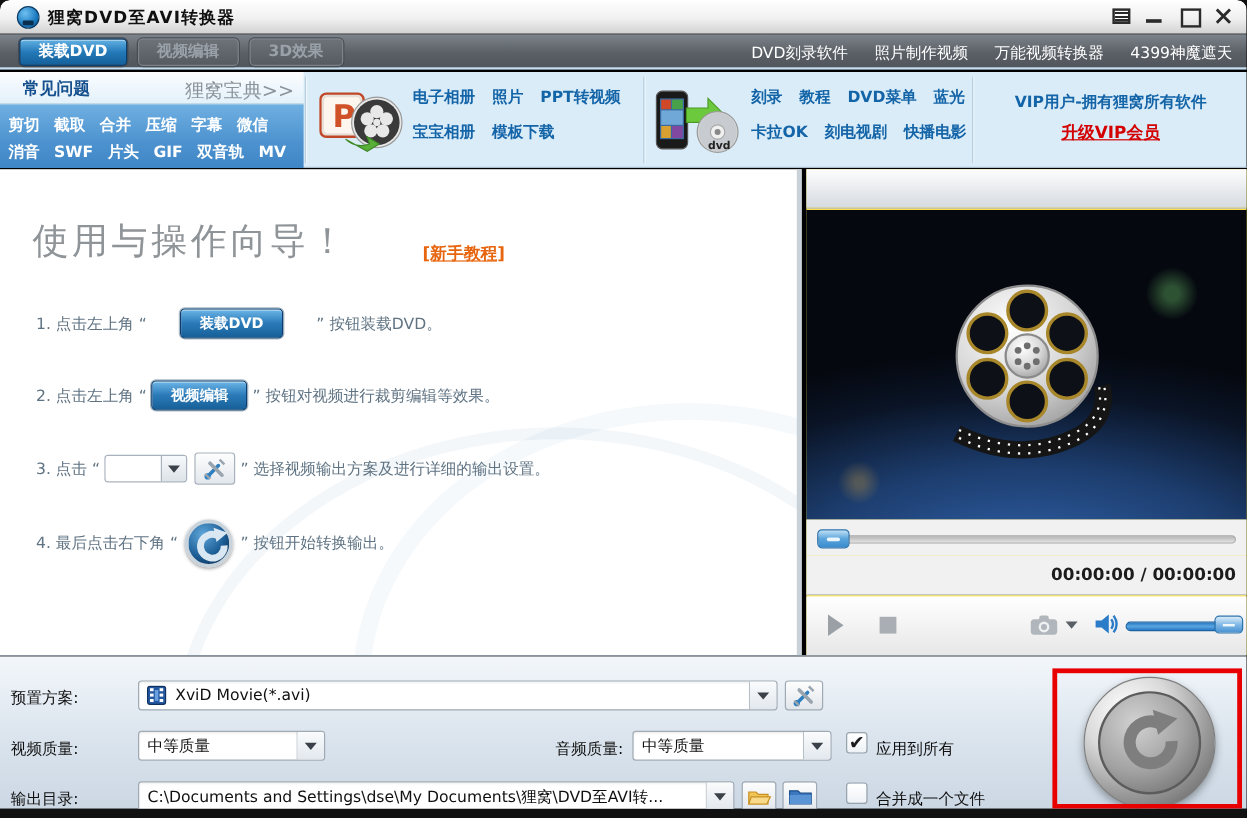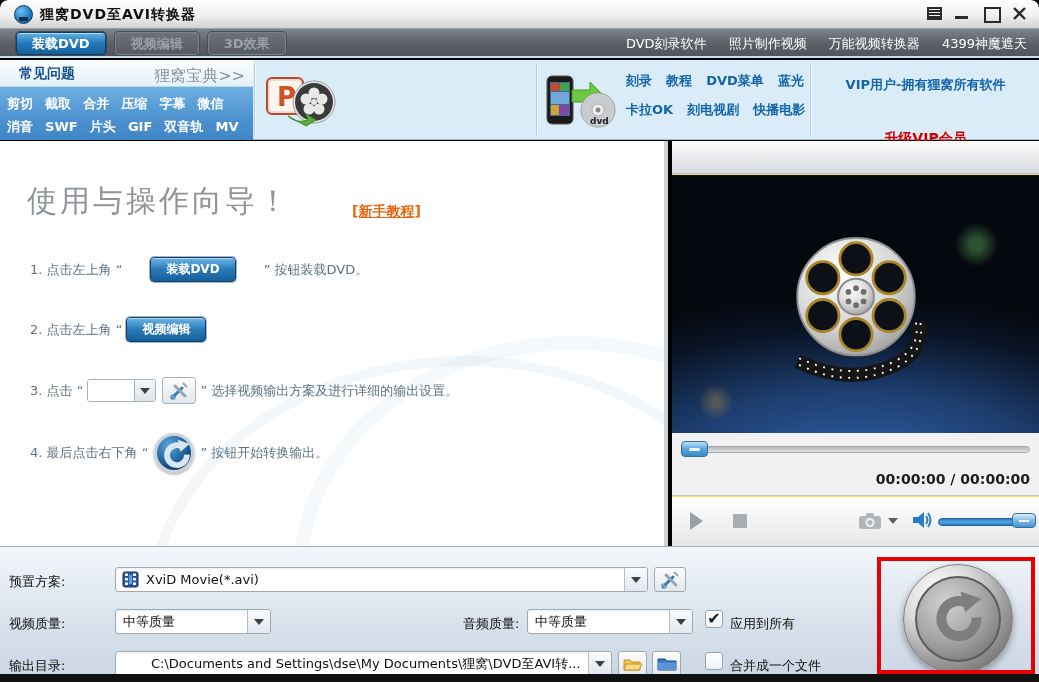--- a/index.html
+++ b/index.html
@@ -49,21 +49,21 @@
     background:linear-gradient(#6fb0e2,#4d92cf 60%,#3f86c6); }
   .faq-line { position:absolute; left:7px; white-space:nowrap; }
   .faq-line span { color:#ffffff; font-size:13px; font-weight:bold; margin-right:7px; cursor:pointer; }
   .adlinks span { color:#1464a8; font-size:13px; font-weight:bold; margin-right:9px; cursor:pointer; }
   .ad1 { position:absolute; left:256px; top:0; width:278px; height:80px; }
   .ad2 { position:absolute; left:538px; top:0; width:270px; height:80px; }
   .ad3 { position:absolute; left:812px; top:0; width:227px; height:80px; }
   .vip-text { position:absolute; left:0; top:16px; width:227px; text-align:center;
     color:#1464a8; font-size:13px; font-weight:bold; }
   .vip-link { position:absolute; left:0; top:42px; width:227px; text-align:center;
-    color:#d40000; font-size:14px; font-weight:bold; text-decoration:underline; cursor:pointer;margin-top:28px; }
+    color:#d40000; font-size:14px; font-weight:bold; text-decoration:underline; cursor:pointer; }
 
   
   .guide { position:absolute; left:0; top:141px; width:668px; height:405px; background:#ffffff; overflow:hidden;
     border-right:4px solid #c9d1d9; }
   .swirl1 { position:absolute; right:-190px; bottom:-260px; width:560px; height:470px; border-radius:50%;
     border:14px solid rgba(120,165,205,.07); }
   .swirl2 { position:absolute; right:-120px; bottom:-330px; width:640px; height:520px; border-radius:50%;
     border:10px solid rgba(120,165,205,.09); }
   .gtitle { position:absolute; left:27px; top:40px; font-size:30px; color:#8f9498; letter-spacing:3px; }
   .glink { position:absolute; left:352px; top:62px; font-size:14px; font-weight:bold;
@@ -213,20 +213,31 @@
         <circle cx="48" cy="30" r="21" fill="#e8e8e8" stroke="#9a9a9a"></circle>
         <circle cx="48" cy="30" r="19" fill="#3a3a3a"></circle>
         <circle cx="48" cy="21" r="5.5" fill="#e8e8e8"></circle>
           <circle cx="56" cy="27" r="5.5" fill="#e8e8e8"></circle>
         <circle cx="53" cy="37" r="5.5" fill="#e8e8e8"></circle>
           <circle cx="43" cy="37" r="5.5" fill="#e8e8e8"></circle>
         <circle cx="40" cy="27" r="5.5" fill="#e8e8e8"></circle>
           <circle cx="48" cy="30" r="3" fill="#e8e8e8"></circle>
         <path d="M22 44 Q30 52 42 48 L40 42 L50 48 L40 54 Z" fill="#58b038" stroke="#3f8826"></path>
       </svg>
+      <div class="adlines adlinks">
+        <div class="adline">
+          <span>电子相册</span>
+          <span>照片</span>
+          <span>PPT转视频</span>
+        </div>
+        <div class="adline">
+          <span>宝宝相册</span>
+          <span>模板下载</span>
+        </div>
+      </div>
     </div>
     <div class="vsep" style="left:536px;"></div>
 
     <div class="ad2">
       <svg class="phone-ico" viewBox="0 0 74 56">
         <rect x="1" y="4" width="26" height="48" rx="5" fill="#1a1a1a" stroke="#555"></rect>
         <rect x="4" y="10" width="20" height="34" fill="#3a6aa0"></rect>
         <rect x="5" y="11" width="8" height="8" fill="#d04828"></rect>
           <rect x="14" y="11" width="9" height="8" fill="#48a048"></rect>
         <rect x="5" y="20" width="18" height="12" fill="#70a8d8"></rect>
@@ -269,20 +280,21 @@
 
     <div class="step" style="top:116px;gap:24px;">
       <span>1. 点击左上角 “</span>
       <span class="stepbtn">装载DVD</span>
       <span>” 按钮装载DVD。</span>
     </div>
 
     <div class="step" style="top:176px;">
       <span>2. 点击左上角 “</span>
       <span class="stepbtn">视频编辑</span>
+      <span>” 按钮对视频进行裁剪编辑等效果。</span>
     </div>
 
     <div class="step" style="top:236px;">
       <span>3. 点击 “</span>
       <span class="mini-combo">
         <span class="box"></span>
           <span class="arr">
             <span class="tri"></span>
           </span>
       </span>
@@ -414,21 +426,21 @@
     <div class="combo" style="left:527px; top:62px; width:166px;">
       <span class="ctext">中等质量</span>
       <span class="carr">
           <span class="tri"></span>
         </span>
     </div>
     <div class="chk" style="left:705px; top:63px;">✔</div>
     <span class="blabel" style="left:730px; top:68px;">应用到所有</span>
 
     <span class="blabel" style="left:9px; top:110px;">输出目录:</span>
-    <div class="combo" style="left:115px; top:104px; width:497px;padding-left:28px;">
+    <div class="combo" style="left:115px; top:104px; width:497px;">
       <span class="ctext">C:\Documents and Settings\dse\My Documents\狸窝\DVD至AVI转...</span>
       <span class="carr">
           <span class="tri"></span>
         </span>
     </div>
     <div class="fbtn" style="left:618px; top:104px;">
       <svg width="20" height="16">
         <path d="M1 4 L7 4 L9 6 L17 6 L17 14 L1 14 Z" fill="#f0c455" stroke="#c89020"></path>
         <path d="M3 8 L19 8 L16 14 L1 14 Z" fill="#f8da8a" stroke="#c89020"></path>
       </svg>

